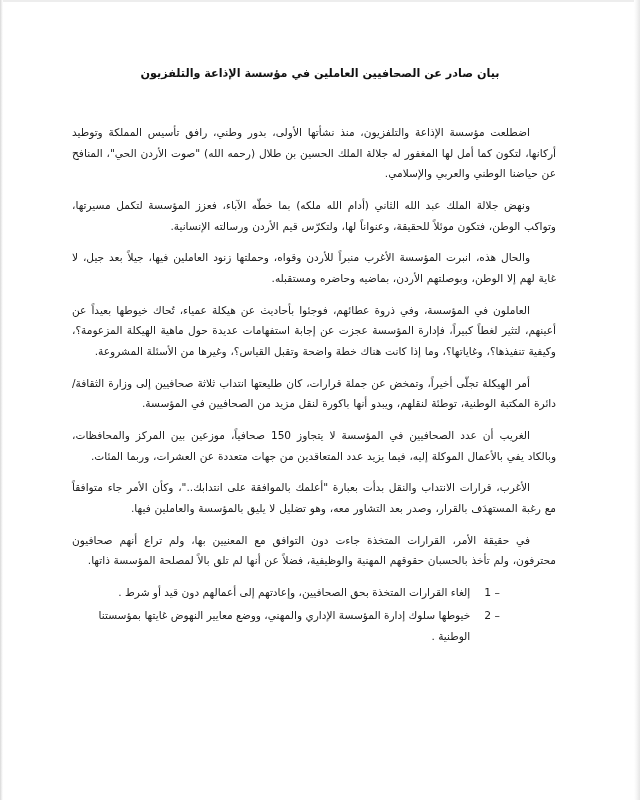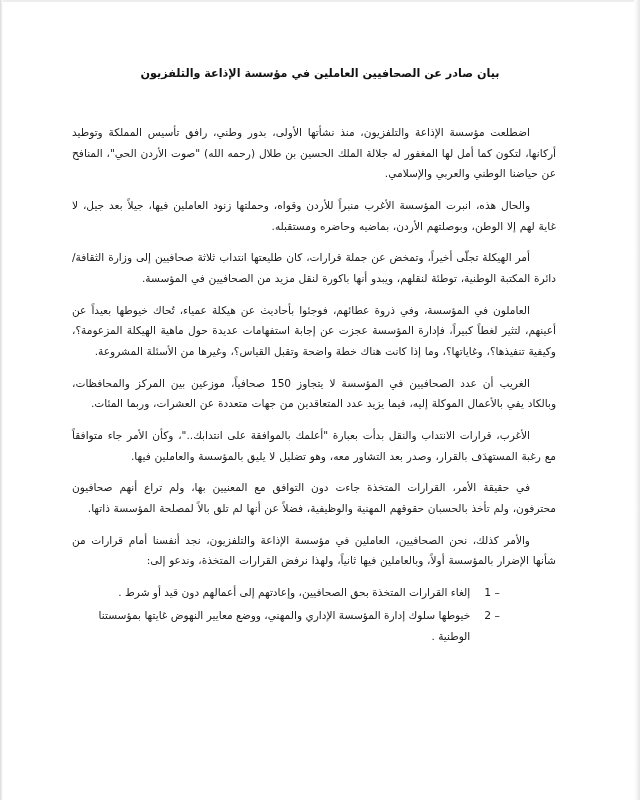--- a/index.html
+++ b/index.html
@@ -130,34 +130,34 @@
 <div class="page-edge-right"></div>
 
 <div class="document">
 
   <div class="doc-title">بيان صادر عن الصحافيين العاملين في مؤسسة الإذاعة والتلفزيون</div>
 
   <div class="body-block">
 
     <p class="para">اضطلعت مؤسسة الإذاعة والتلفزيون، منذ نشأتها الأولى، بدور وطني، رافق تأسيس المملكة وتوطيد أركانها، لتكون كما أمل لها المغفور له جلالة الملك الحسين بن طلال (رحمه الله) "صوت الأردن الحي"، المنافح عن حياضنا الوطني والعربي والإسلامي.</p>
 
+    <p class="para">ونهض جلالة الملك عبد الله الثاني (أدام الله ملكه) بما خطّه الآباء، فعزز المؤسسة لتكمل مسيرتها، وتواكب الوطن، فتكون موئلاً للحقيقة، وعنواناً لها، ولتكرّس قيم الأردن ورسالته الإنسانية.</p>
 
     <p class="para">والحال هذه، انبرت المؤسسة الأغرب منبراً للأردن وقواه، وحملتها زنود العاملين فيها، جيلاً بعد جيل، لا غاية لهم إلا الوطن، وبوصلتهم الأردن، بماضيه وحاضره ومستقبله.</p>
 
+    <p class="para">العاملون في المؤسسة، وفي ذروة عطائهم، فوجئوا بأحاديث عن هيكلة عمياء، تُحاك خيوطها بعيداً عن أعينهم، لتثير لغطاً كبيراً، فإدارة المؤسسة عجزت عن إجابة استفهامات عديدة حول ماهية الهيكلة المزعومة؟، وكيفية تنفيذها؟، وغاياتها؟، وما إذا كانت هناك خطة واضحة وتقبل القياس؟، وغيرها من الأسئلة المشروعة.</p>
+
     <p class="para">أمر الهيكلة تجلّى أخيراً، وتمخض عن جملة قرارات، كان طليعتها انتداب ثلاثة صحافيين إلى وزارة الثقافة/ دائرة المكتبة الوطنية، توطئة لنقلهم، ويبدو أنها باكورة لنقل مزيد من الصحافيين في المؤسسة.</p>
-
-    <p class="para">العاملون في المؤسسة، وفي ذروة عطائهم، فوجئوا بأحاديث عن هيكلة عمياء، تُحاك خيوطها بعيداً عن أعينهم، لتثير لغطاً كبيراً، فإدارة المؤسسة عجزت عن إجابة استفهامات عديدة حول ماهية الهيكلة المزعومة؟، وكيفية تنفيذها؟، وغاياتها؟، وما إذا كانت هناك خطة واضحة وتقبل القياس؟، وغيرها من الأسئلة المشروعة.</p>
 
     <p class="para">الغريب أن عدد الصحافيين في المؤسسة لا يتجاوز 150 صحافياً، موزعين بين المركز والمحافظات، وبالكاد يفي بالأعمال الموكلة إليه، فيما يزيد عدد المتعاقدين من جهات متعددة عن العشرات، وربما المئات.</p>
 
     <p class="para">الأغرب، قرارات الانتداب والنقل بدأت بعبارة "أعلمك بالموافقة على انتدابك.."، وكأن الأمر جاء متوافقاً مع رغبة المستهدَف بالقرار، وصدر بعد التشاور معه، وهو تضليل لا يليق بالمؤسسة والعاملين فيها.</p>
 
     <p class="para">في حقيقة الأمر، القرارات المتخذة جاءت دون التوافق مع المعنيين بها، ولم تراع أنهم صحافيون محترفون، ولم تأخذ بالحسبان حقوقهم المهنية والوظيفية، فضلاً عن أنها لم تلق بالاً لمصلحة المؤسسة ذاتها.</p>
 
-    <p class="para">والأمر كذلك، نحن الصحافيين، العاملين في مؤسسة الإذاعة والتلفزيون، نجد أنفسنا أمام قرارات من شأنها الإضرار بالمؤسسة أولاً، وبالعاملين فيها ثانياً، ولهذا نرفض القرارات المتخذة، وندعو إلى:</p>
 
     <ul class="demands-list">
       <li class="demand-item">
         <span class="demand-marker">1 –</span>
         <span class="demand-text">إلغاء القرارات المتخذة بحق الصحافيين، وإعادتهم إلى أعمالهم دون قيد أو شرط .</span>
       </li>
       <li class="demand-item">
         <span class="demand-marker">2 –</span>
         <span class="demand-text">خيوطها سلوك إدارة المؤسسة الإداري والمهني، ووضع معايير النهوض غايتها بمؤسستنا الوطنية .</span>
       </li>

